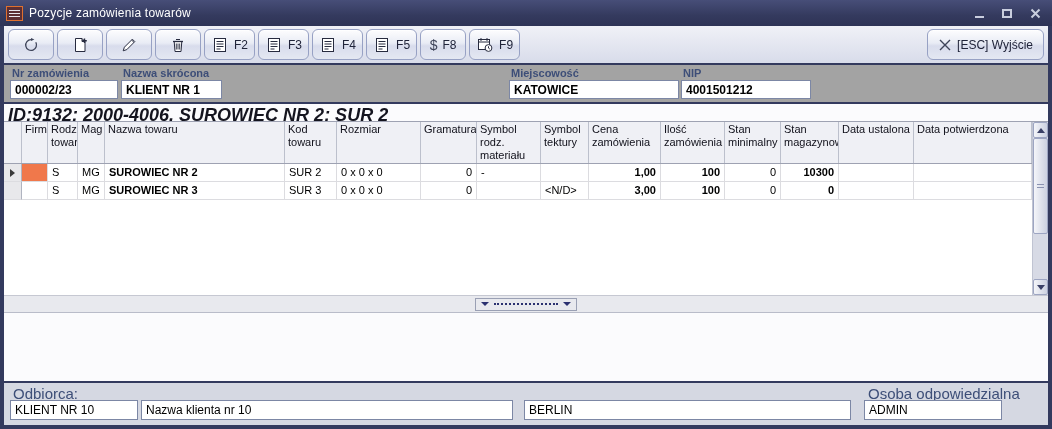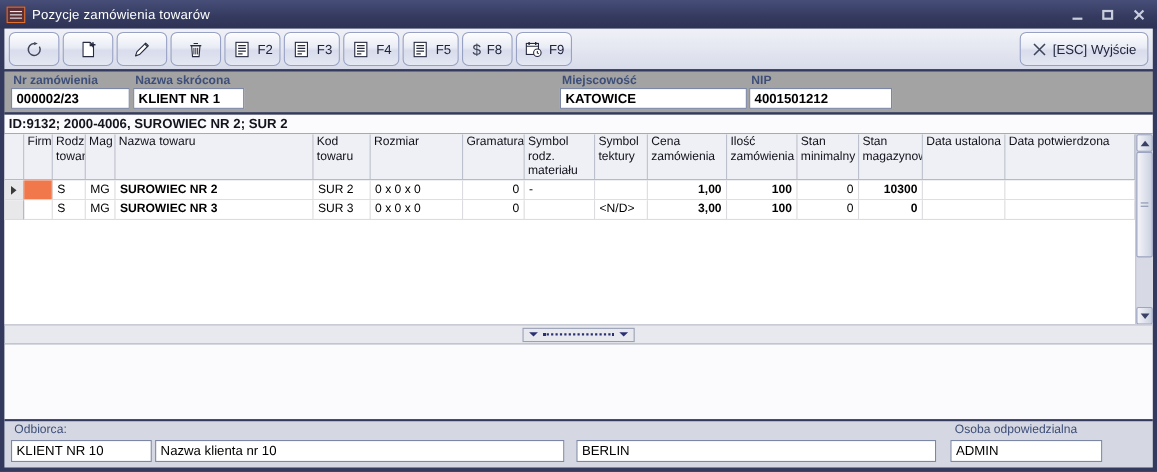--- a/index.html
+++ b/index.html
@@ -66,22 +66,22 @@
     font-size:12px; color:#000; padding:2px 4px; white-space:nowrap; overflow:hidden;
   }
   .f1 { left:6px;   width:108px; }
   .f2 { left:117px; width:101px; }
   .f3 { left:220px; width:284px; }
   .f4 { left:505px; width:170px; }
   .f5 { left:677px; width:130px; }
 
   
   .idline {
-    flex:0 0 17px; background:#fbfbfd; font-size:12px; font-weight:bold;
-    color:#14141f; padding:1px 4px; white-space:nowrap; overflow:hidden;
+    flex:0 0 17px; background:#fbfbfd; font-size:18px; font-weight:bold;
+    color:#14141f; padding:1px 4px; white-space:nowrap; overflow:hidden;font-style:italic;
   }
 
   
   .gridarea { flex:0 0 174px; display:flex; background:#ffffff; min-height:0; border-top:1px solid #9ea2b2; }
   .grid { flex:1; display:flex; flex-direction:column; min-width:0; overflow:hidden;
     --cols:18px 26px 30px 27px 180px 52px 84px 56px 64px 48px 72px 64px 56px 58px 75px minmax(0,1fr);
   }
   .grow, .ghead { display:grid; grid-template-columns:var(--cols); }
   .ghead { flex:0 0 30px; background:#eff0f5; border-bottom:1px solid #9ea2b2; }
   .hc {
@@ -124,21 +124,21 @@
   .sw-tri { width:0; height:0; border-top:4px solid #2b3170; border-left:4px solid transparent; border-right:4px solid transparent; }
   .sw-dots { flex:1; margin:0 5px; border-top:2px dotted #2b3170; height:0; }
 
   
   .whitearea { flex:1 1 auto; background:#fbfbfd; border-bottom:2px solid #333a5e; }
 
   
   .footer { flex:0 0 42px; background:#d5d8e2; position:relative; }
   .ffield { position:absolute; top:17px; height:20px; background:#fff; border:1px solid #7c87a5;
     font-size:12px; color:#000; padding:2px 4px; white-space:nowrap; overflow:hidden; }
-  .flab { position:absolute; top:2px; font-size:11px; color:#3d4e78; white-space:nowrap; }
+  .flab { position:absolute; top:2px; font-size:15px; color:#3d4e78; white-space:nowrap; }
   .ff1 { left:6px;   width:128px; }
   .ff2 { left:137px; width:372px; }
   .ff3 { left:520px; width:327px; }
   .ff4 { left:860px; width:138px; }
   .lab1 { left:9px; }
   .lab2 { left:864px; }
 
   
   .statusbar { flex:0 0 24px; background:linear-gradient(180deg,#ffffff,#d9dce6); border-top:1px solid #b0b4c4;
     display:flex; align-items:center; padding:0 8px; position:relative; }

